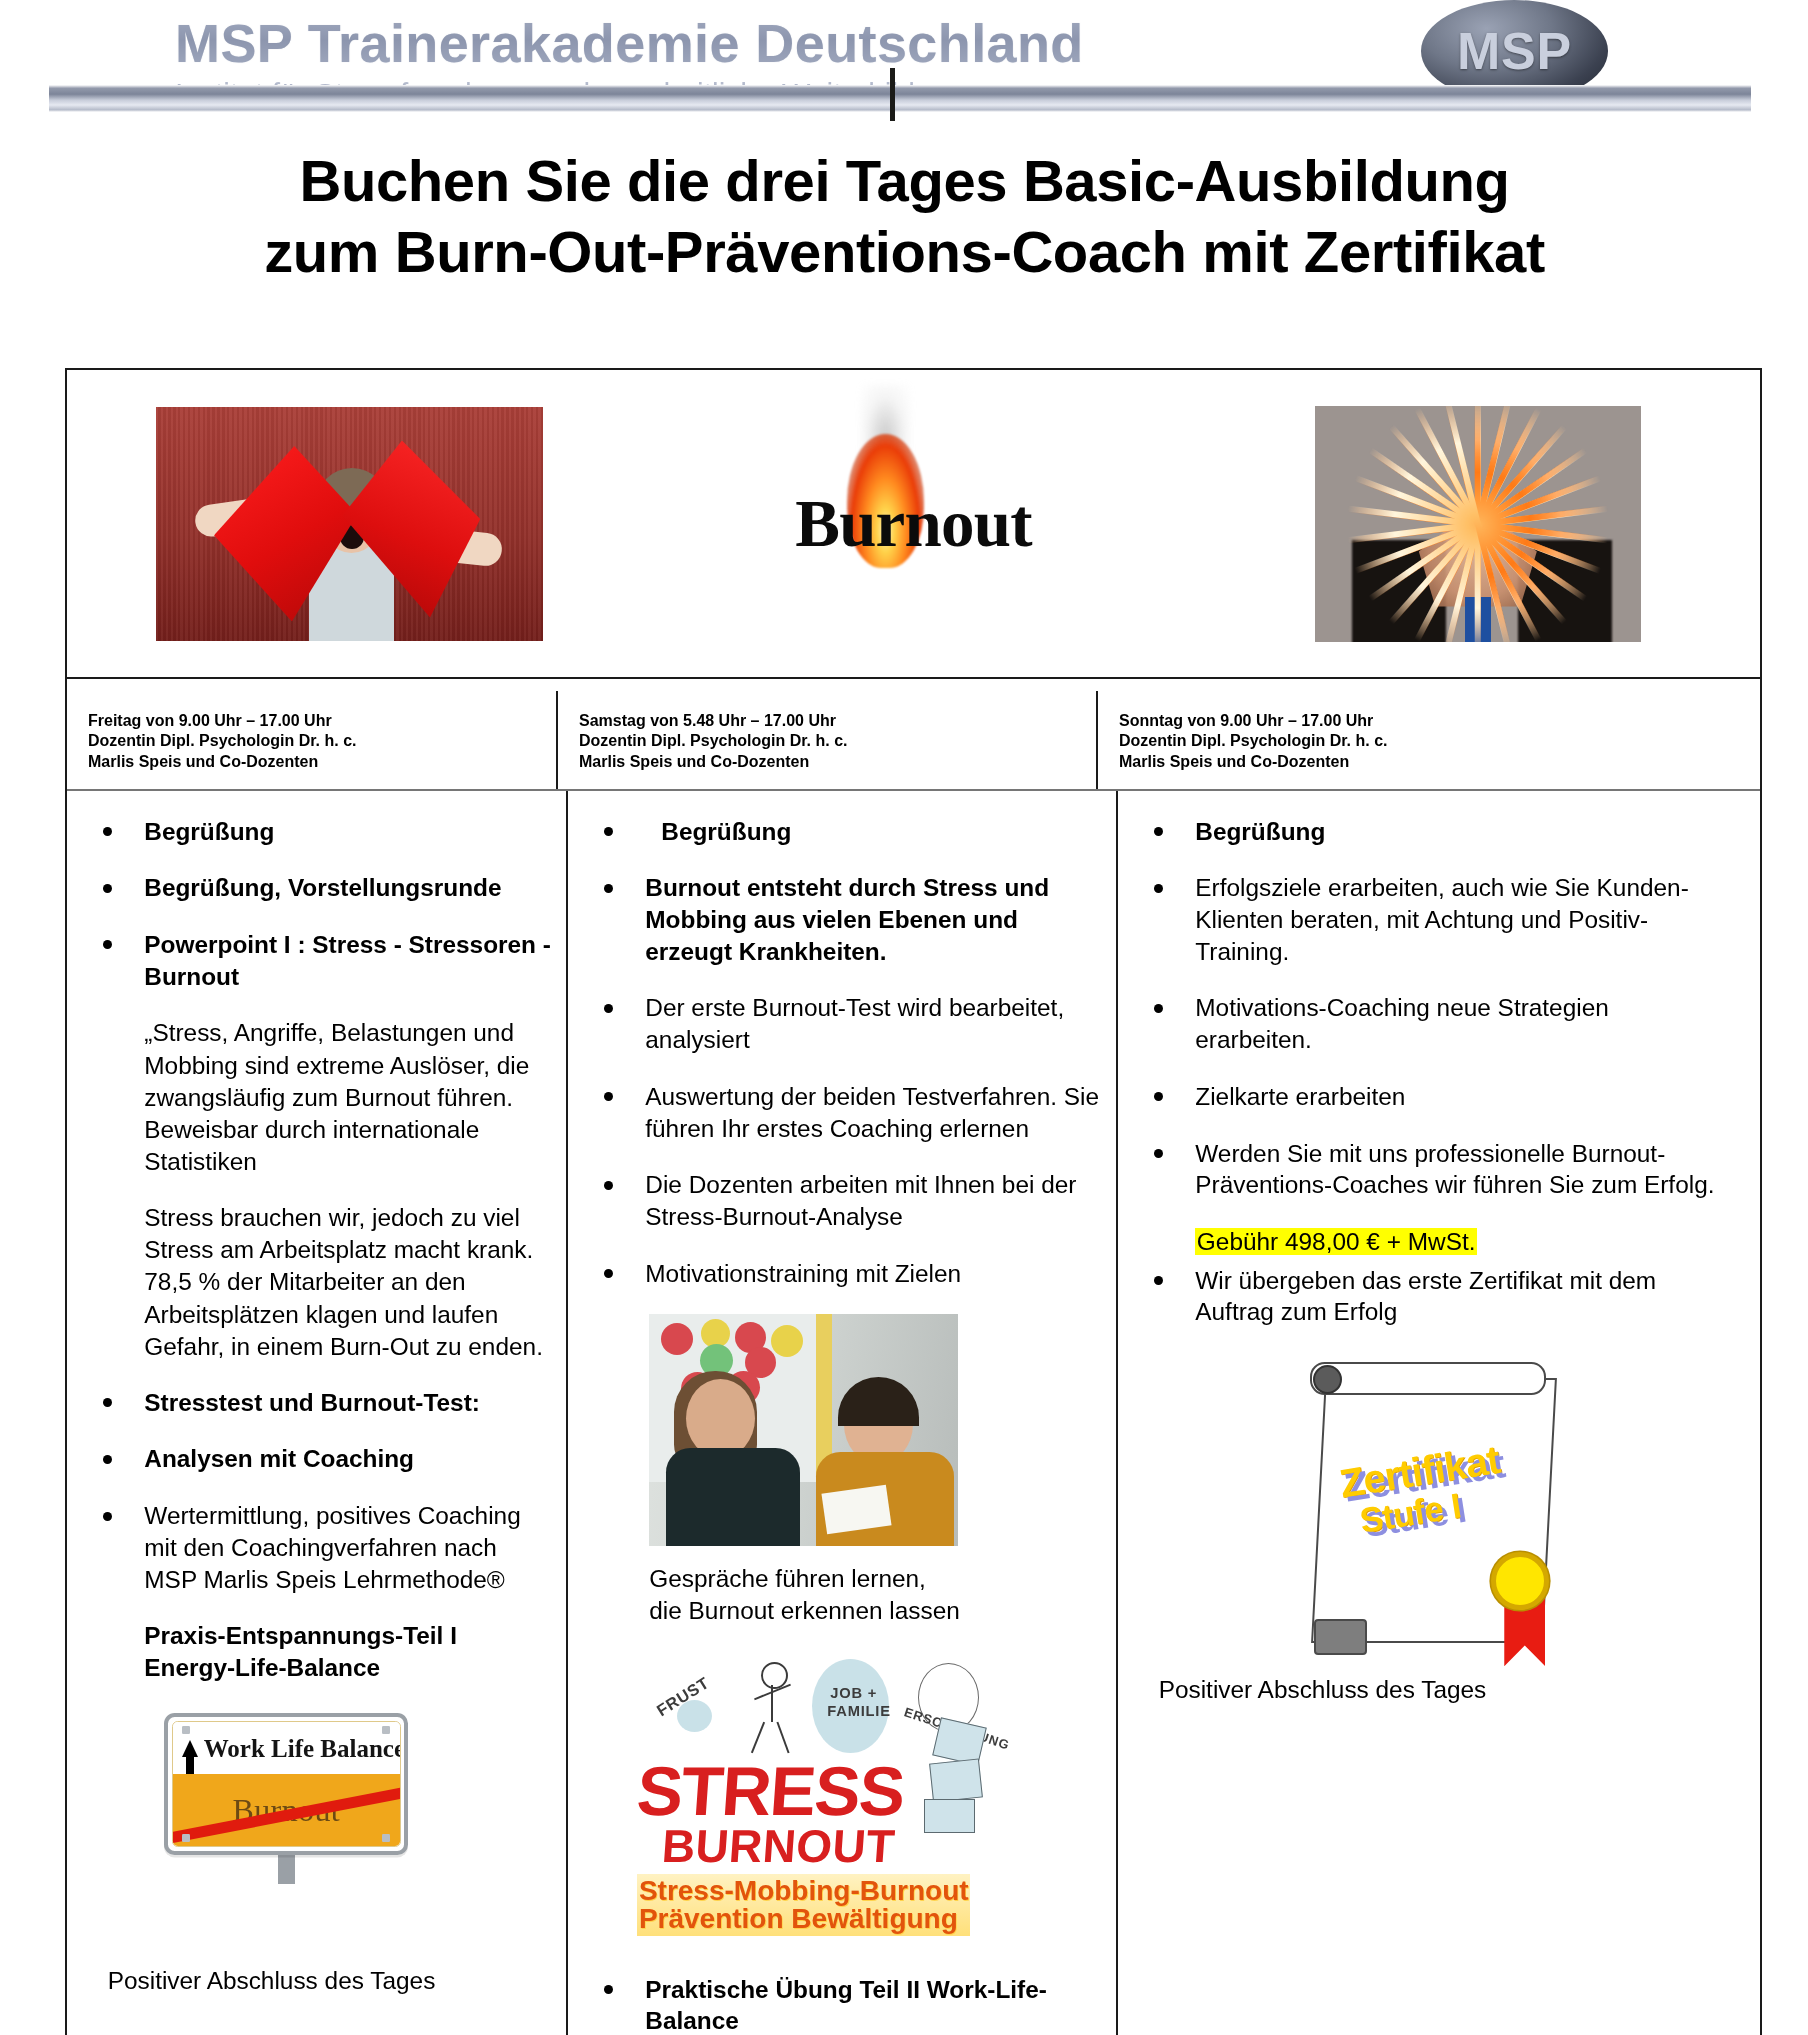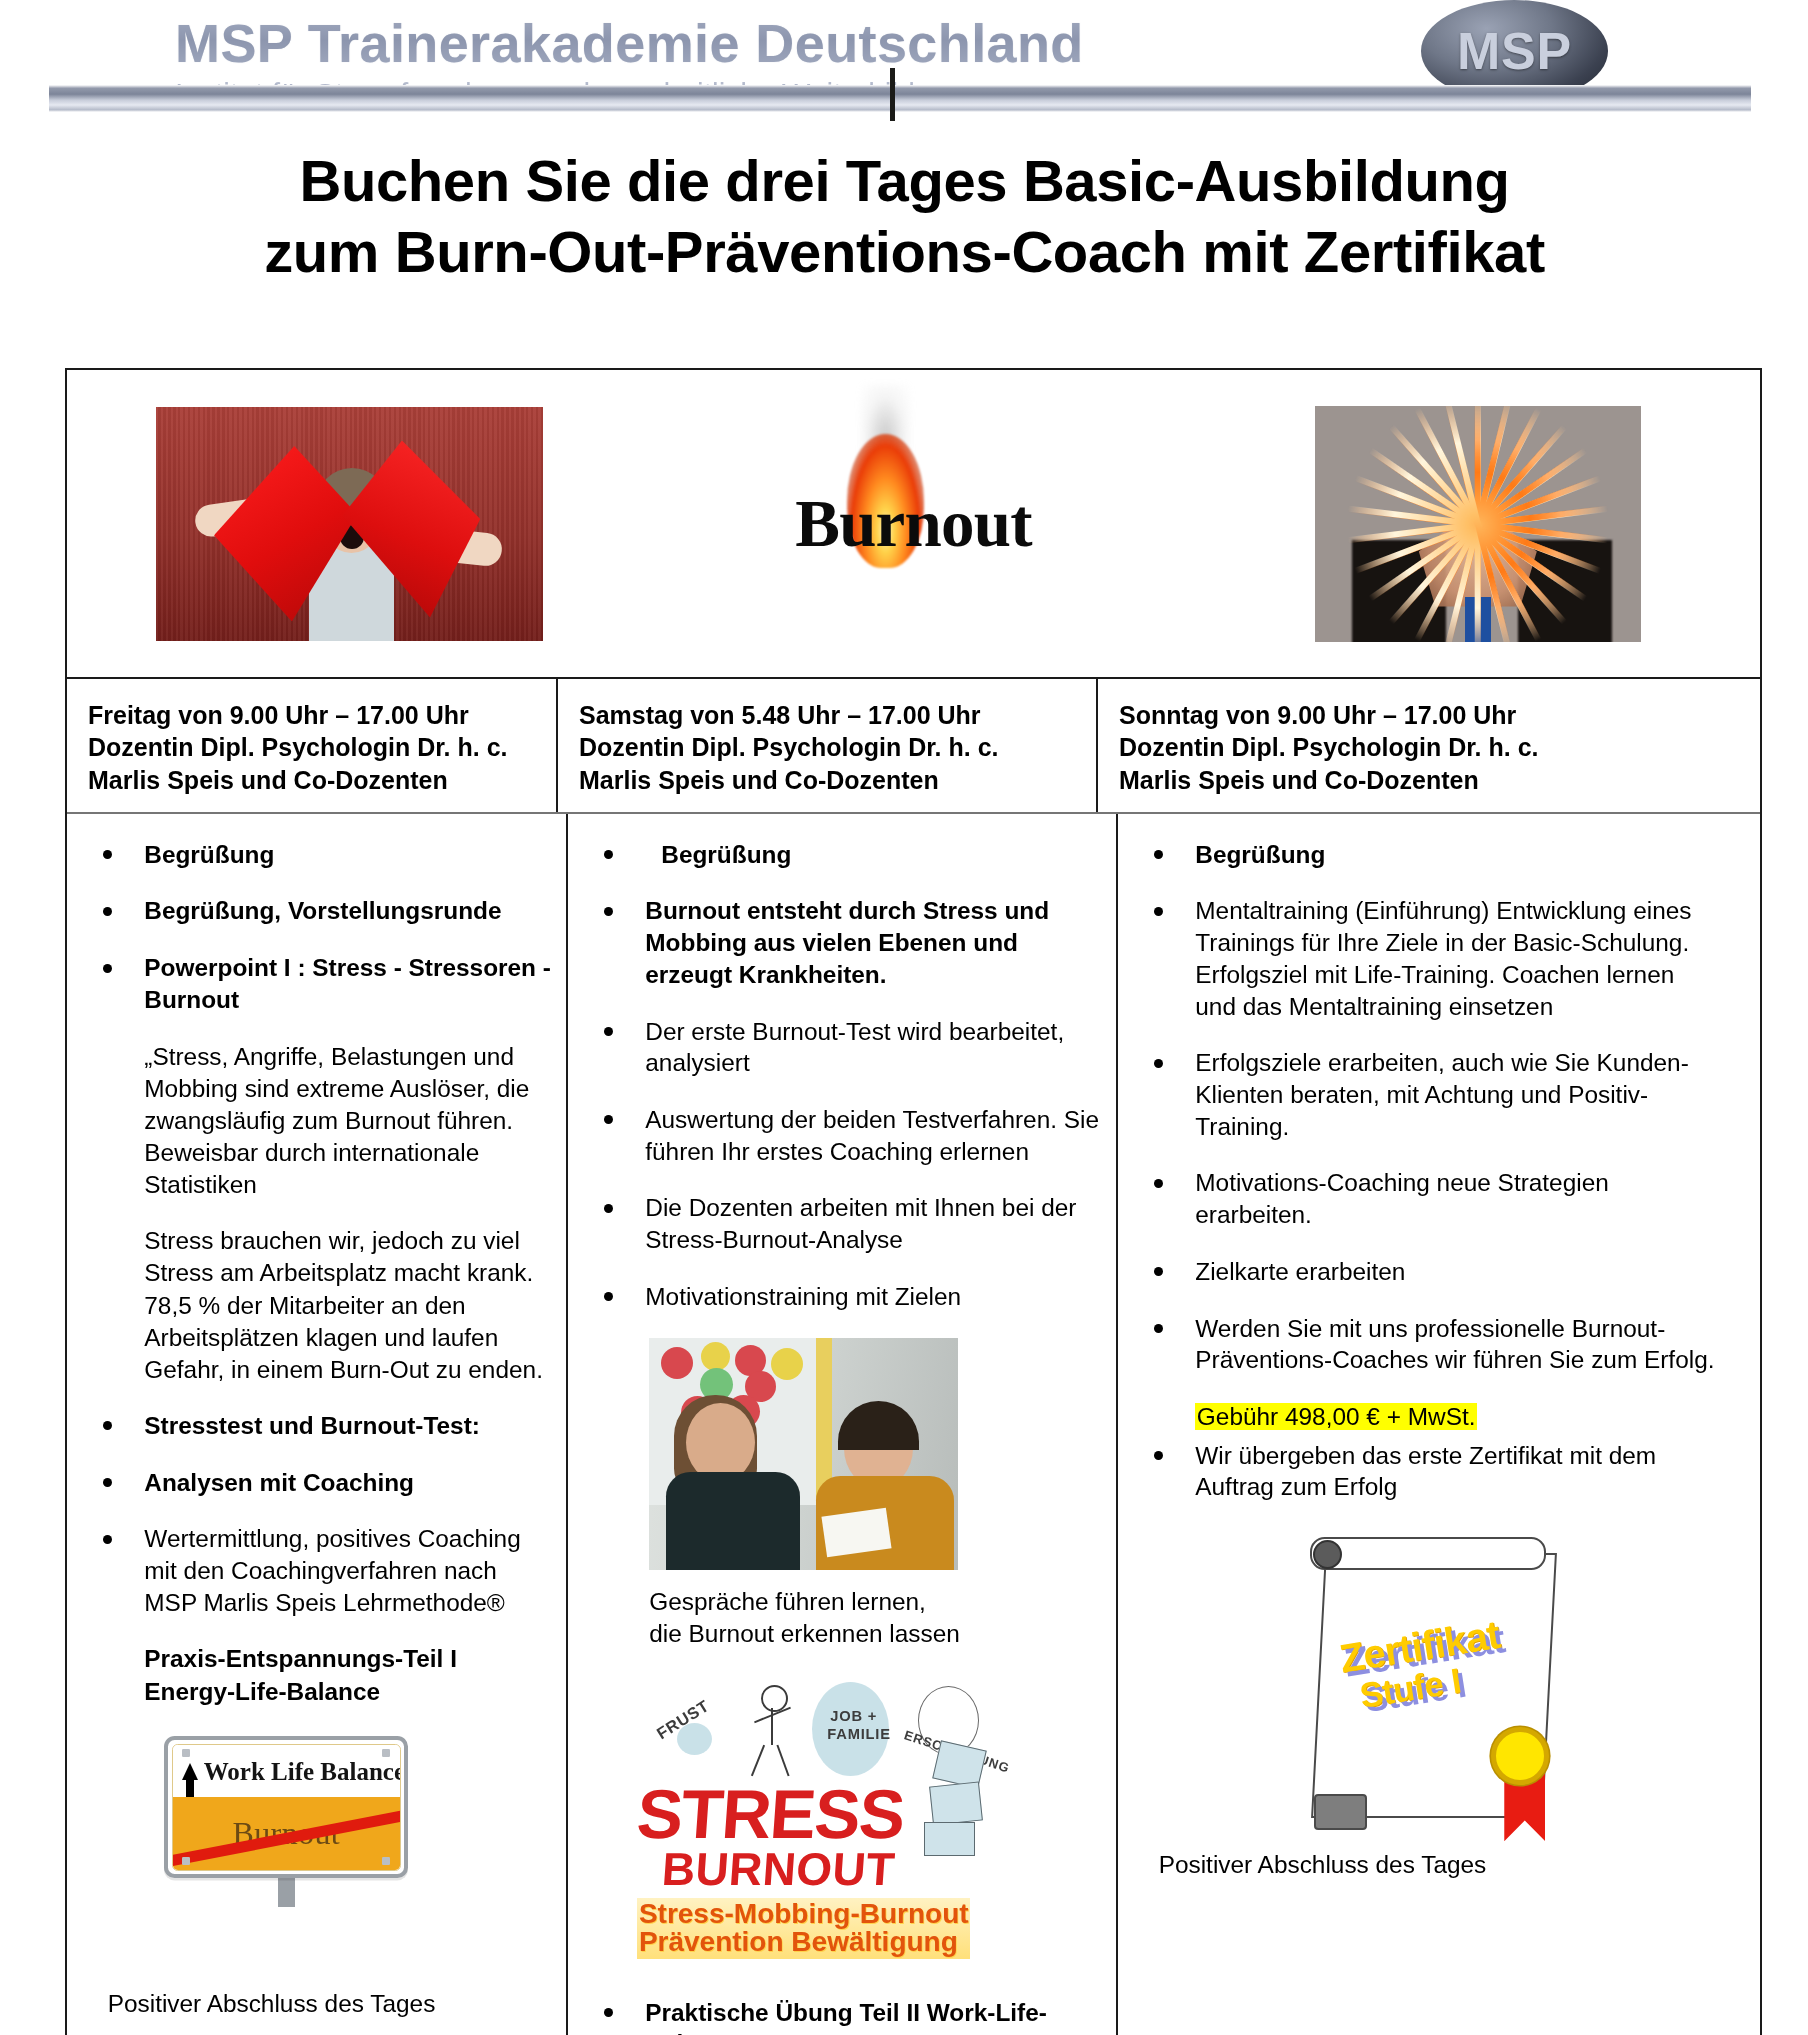--- a/index.html
+++ b/index.html
@@ -31,21 +31,21 @@
   .title{margin-top:24.4px;text-align:center;font-size:58px;font-weight:bold;line-height:1.22;
     letter-spacing:-0.4px;color:#000;}
 
   
   .tbl{position:absolute;left:65px;top:368px;width:1693px;border:2px solid #1a1a1a;background:#fff;}
   .row-images{display:flex;height:307px;border-bottom:2px solid #1a1a1a;}
   .imgcell{flex:1;display:flex;align-items:center;justify-content:center;position:relative;}
 
   .row-head{display:flex;border-bottom:2.4px solid #767676;}
   .row-body{display:flex;}
-  .colhead{padding:19.5px 0 16.3px 21px;font-size:25px;font-weight:bold;line-height:1.30;}
+  .colhead{padding:19.5px 0 16.3px 21px;font-size:16px;font-weight:bold;line-height:1.30;margin-top:12px;}
   .colbody{padding:24.4px 14.7px 24.4px 16.3px;font-size:24.4px;line-height:1.32;position:relative;}
   .c1{width:460px;border-right:2px solid #1a1a1a;box-sizing:content-box;}
   .c2{width:543px;border-right:2px solid #1a1a1a;box-sizing:content-box;}
   .c3{width:582px;box-sizing:content-box;}
   .colhead.c1,.colbody.c1{width:468px;}
   .colhead.c2,.colbody.c2{width:517px;}
   .colhead.c3,.colbody.c3{width:582px;}
 
   
   ul.bl{list-style:none;margin:0;padding:0;}
@@ -373,21 +373,20 @@
 
         <ul class="bl" style="margin-top:37px;">
           <li class="b">Praktische Übung Teil II Work-Life-Balance</li>
         </ul>
 
       </div>
 
       <div class="colbody c3">
         <ul class="bl">
           <li class="b">Begrüßung</li>
-          <li>Mentaltraining  (Einführung) Entwicklung eines Trainings für Ihre Ziele in der Basic-Schulung. Erfolgsziel mit Life-Training. Coachen lernen und das Mentaltraining einsetzen</li>
           <li>Erfolgsziele erarbeiten, auch wie Sie Kunden-Klienten beraten, mit Achtung und Positiv-Training.</li>
           <li class="tight">Motivations-Coaching neue Strategien erarbeiten.</li>
           <li>Zielkarte erarbeiten</li>
           <li>Werden Sie mit uns professionelle Burnout-Präventions-Coaches wir führen Sie zum Erfolg.</li>
         </ul>
 
         <p class="plain" style="margin-bottom:6.5px;">
           <span class="hl">Gebühr 498,00 € + MwSt.</span>
         </p>
 

